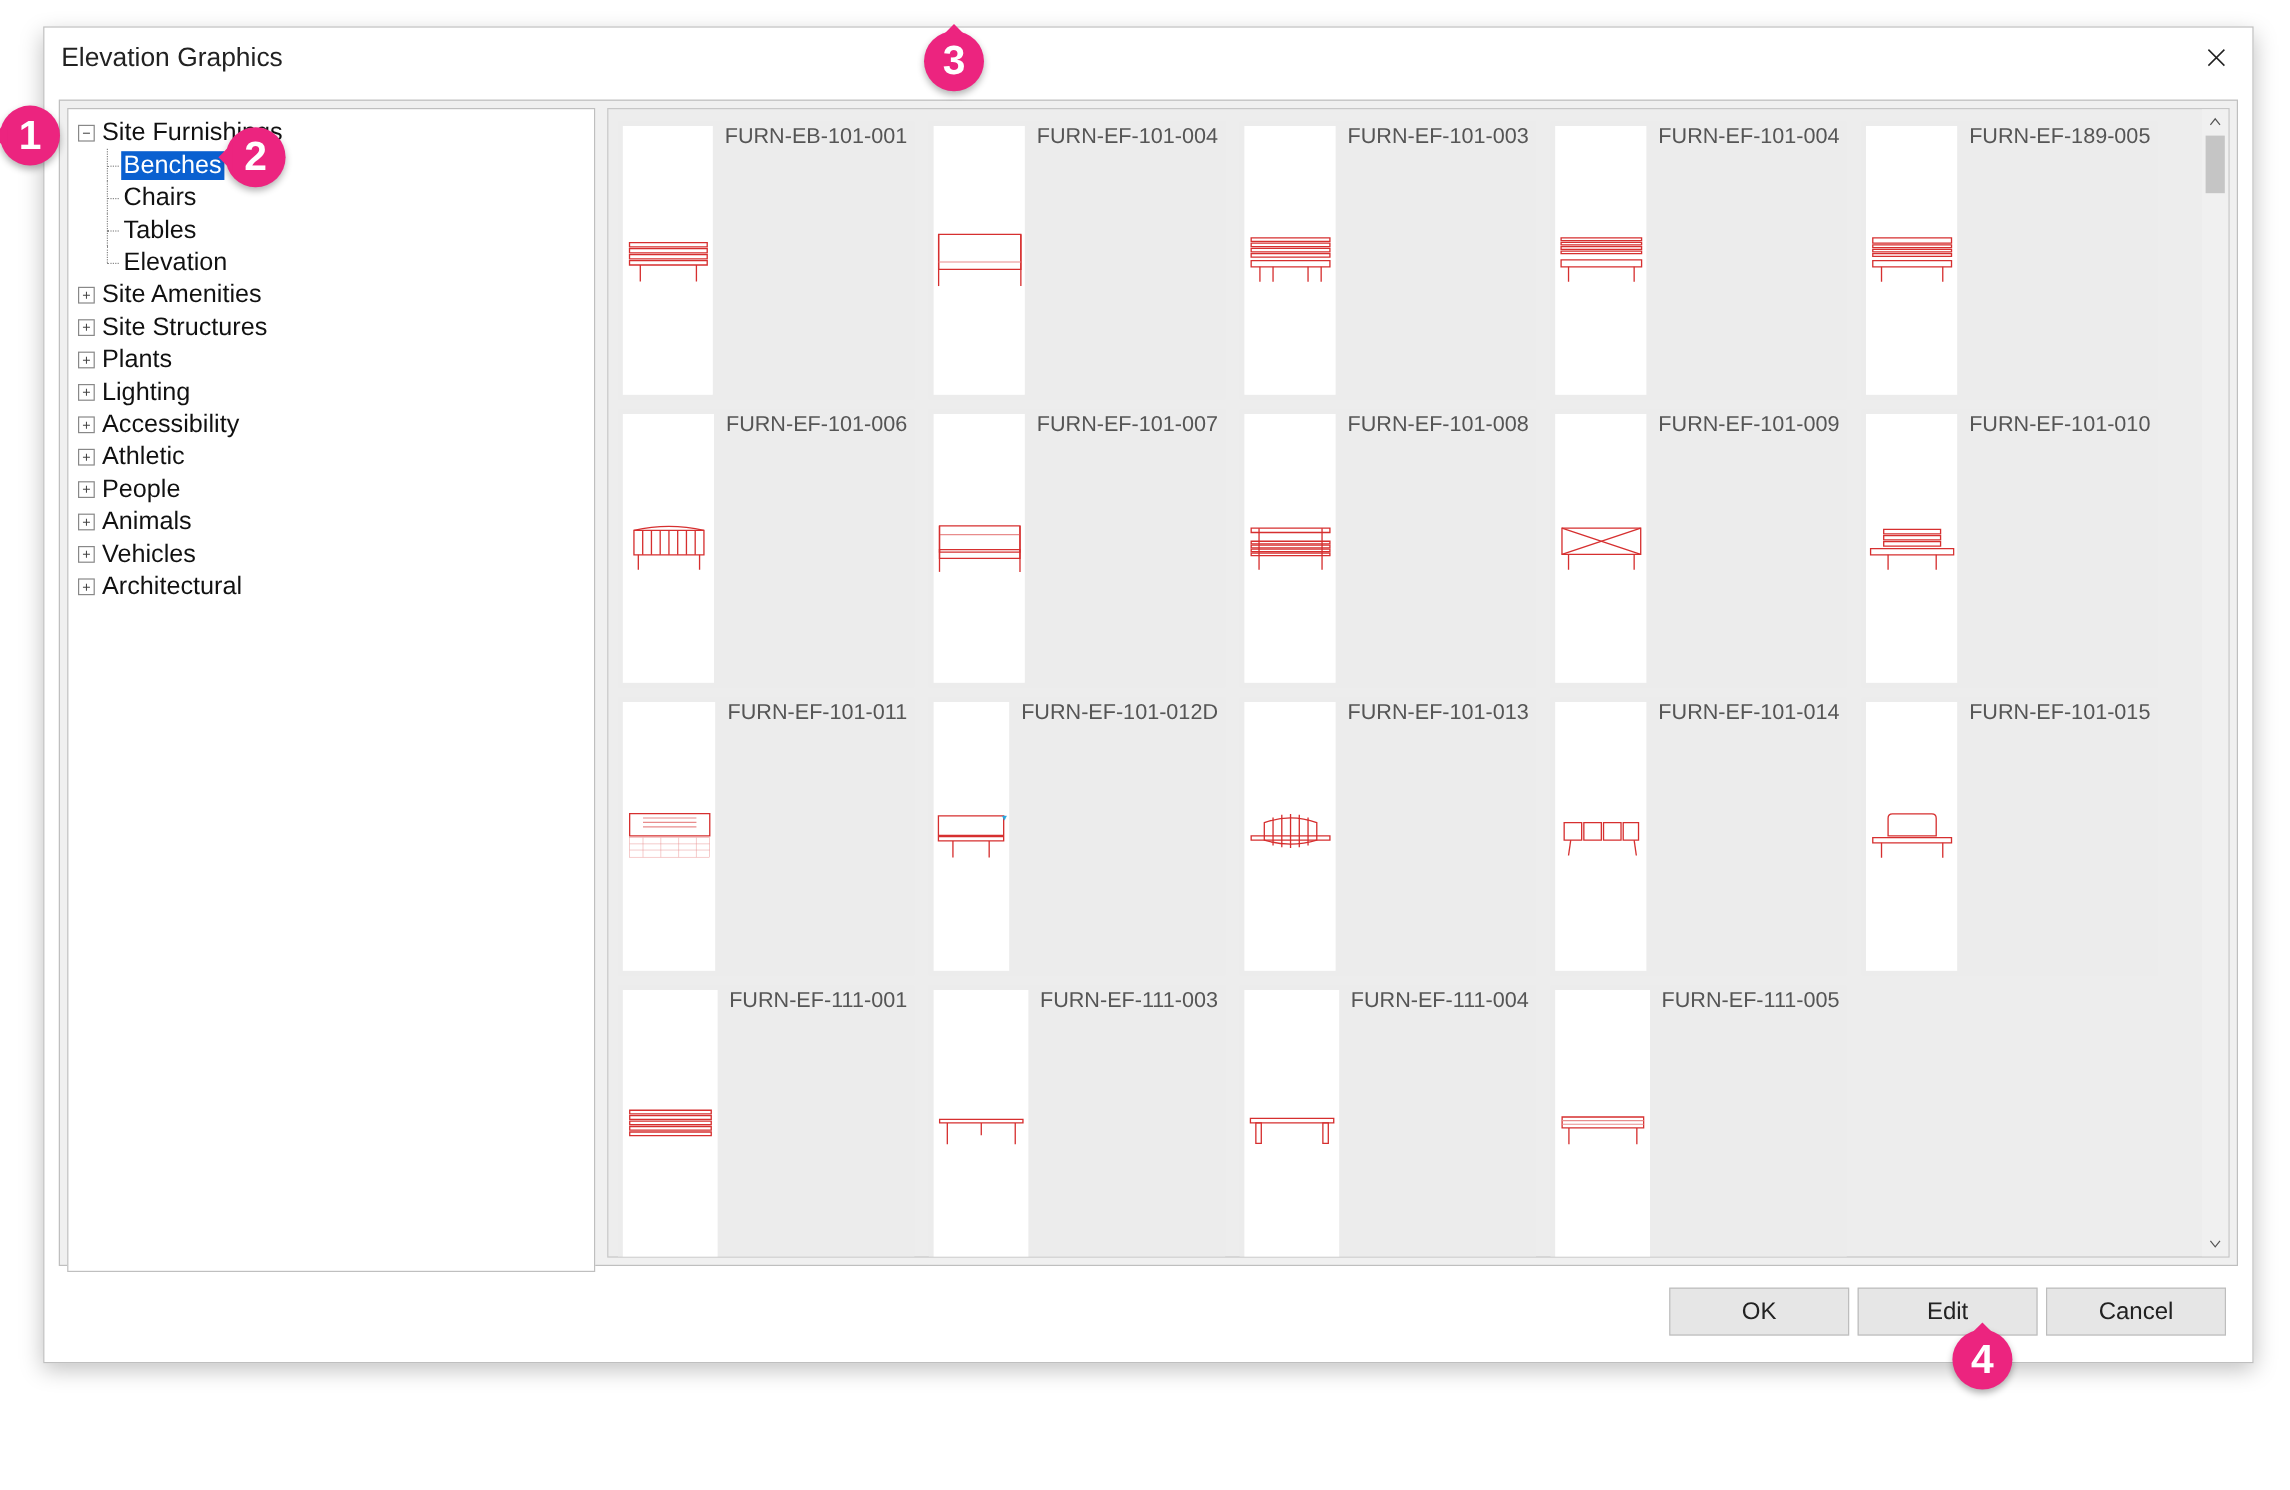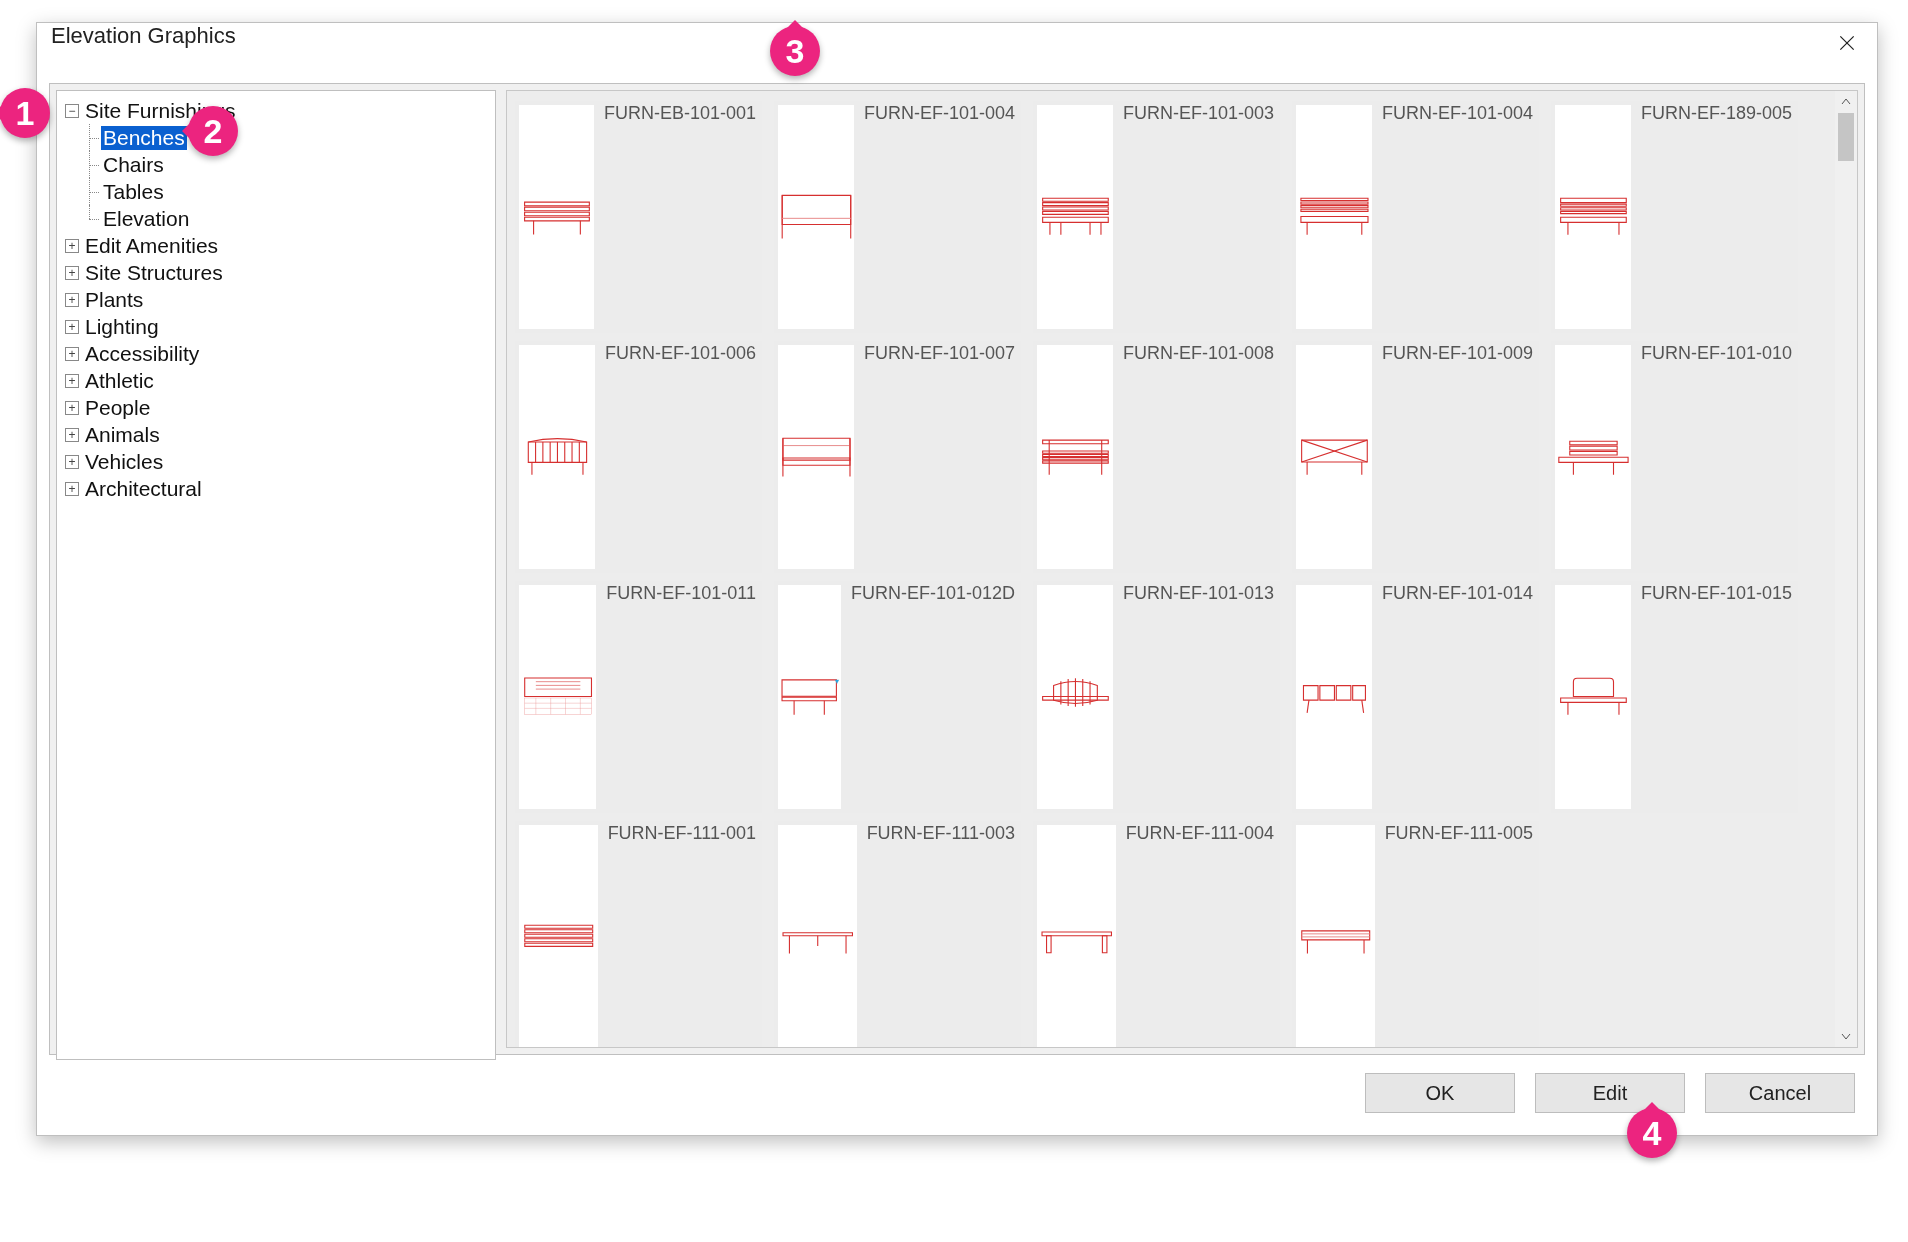--- a/index.html
+++ b/index.html
@@ -24,21 +24,21 @@
   border: 12px solid transparent; border-bottom-color: #ec247f;
 }
 
 
 .dialog {
   position: absolute; left: 36px; top: 22px; width: 1842px; height: 1114px;
   border: 1px solid #bfbfbf; background: #fff;
   box-shadow: 0 6px 18px rgba(0,0,0,0.25);
 }
 .titlebar {
-  height: 50px; display: flex; justify-content: space-between;
+  height: 50px; display: flex; align-items: center; justify-content: space-between;
   padding: 0 10px 0 14px;
 }
 .titlebar .title { font-size: 22px; color: #222; }
 .close-x { width: 40px; height: 40px; display: flex; align-items: center; justify-content: center; cursor: pointer; }
 .close-x svg { width: 20px; height: 20px; }
 
 .body {
   position: absolute; left: 12px; right: 12px; top: 60px; bottom: 80px;
   border: 1px solid #bfbfbf; background: #f0f0f0;
   display: flex;
@@ -74,21 +74,21 @@
 .thumb { flex: 1; background: #fff; margin: 4px; display: flex; align-items: center; justify-content: center; }
 .thumb svg { width: 96%; height: 96%; }
 .cap { height: 30px; padding: 2px 6px 0 6px; font-size: 18px; color: #555; white-space: nowrap; overflow: hidden; }
 
 .scrollbar { position: absolute; right: 0; top: 0; bottom: 0; width: 22px; background: #f0f0f0; display:flex; flex-direction:column; align-items:center; }
 .scrollbar .arrow { width: 22px; height: 22px; display:flex; align-items:center; justify-content:center; cursor:pointer; }
 .scrollbar .track { flex:1; width: 100%; position: relative; }
 .scrollbar .thumb-sb { position: absolute; left: 3px; right: 3px; top: 0; height: 48px; background: #c5c5c5; }
 
 .footer {
-  position: absolute; right: 22px; bottom: 22px; display: flex; gap: 20px;
+  position: absolute; right: 22px; bottom: 22px; display: flex; gap: 7px;
 }
 .btn {
   width: 150px; height: 40px; background: #e6e6e6; border: 1px solid #bdbdbd;
   display: flex; align-items: center; justify-content: center; font-size: 20px; color: #222;
   cursor: pointer;
 }
 
 
 .red { stroke: #d62f2f; fill: none; stroke-width: 1.1; vector-effect: non-scaling-stroke; }
 .redlt { stroke: #e88c8c; fill: none; stroke-width: 1; vector-effect: non-scaling-stroke; }
@@ -146,21 +146,21 @@
                     <div class="row">
                       <span class="branch-l branch-end"></span>
                       <span class="lbl">Elevation</span>
                     </div>
                   </li>
               </ul>
             </li>
             <li>
                 <div class="row">
                   <span class="toggle">+</span>
-                  <span class="lbl">Edit Amenities</span>
+                  <span class="lbl">Site Amenities</span>
                 </div>
               </li>
             <li>
                 <div class="row">
                   <span class="toggle">+</span>
                   <span class="lbl">Site Structures</span>
                 </div>
               </li>
             <li>
                 <div class="row">

